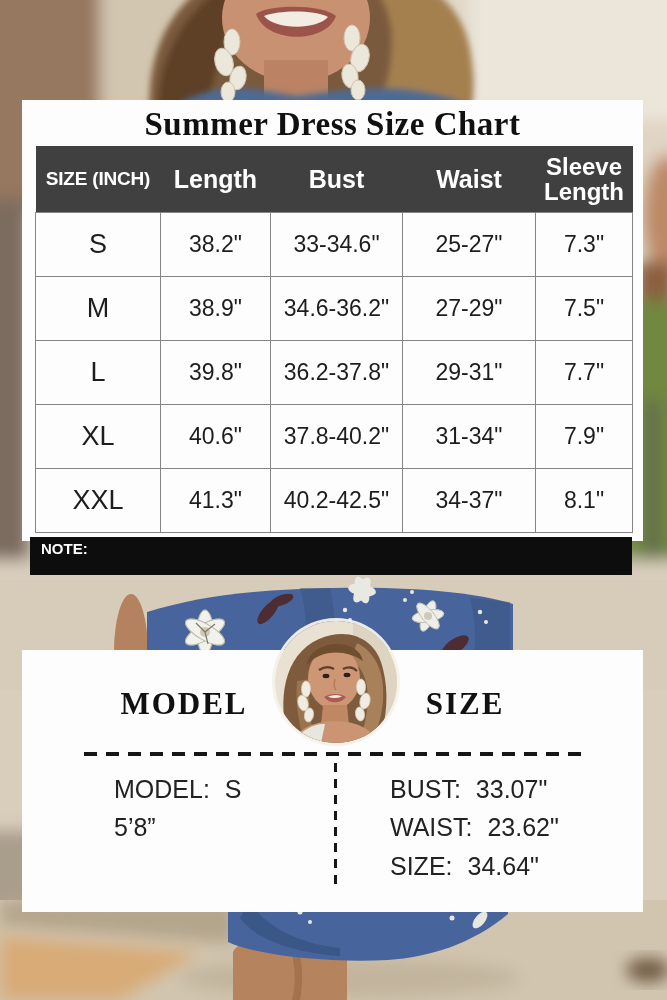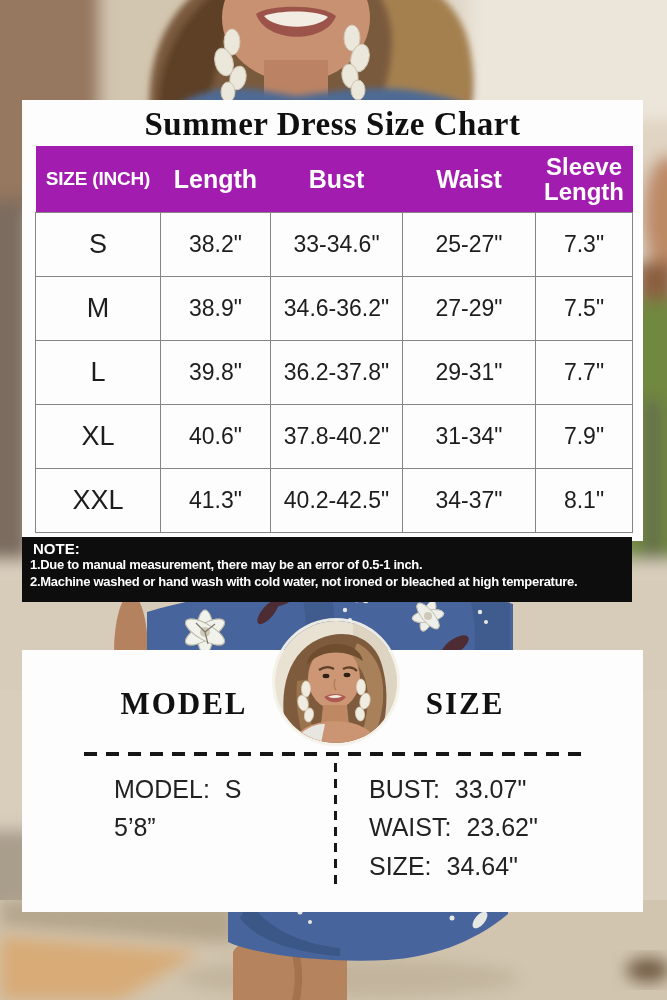--- a/index.html
+++ b/index.html
@@ -21,37 +21,37 @@
     font-family:"Liberation Serif", serif; font-weight:700;
     font-size:33px; line-height:1.05; color:#101010; letter-spacing:.5px;
     white-space:nowrap;
   }
 
   table.size-chart {
     border-collapse:collapse; table-layout:fixed;
     width:597px; margin:4px 11px 0 13px;
   }
   table.size-chart thead th {
-    background:#a21caf; color:#ffffff; font-weight:700;
+    background:#404040; color:#ffffff; font-weight:700;
     height:67px; vertical-align:middle; text-align:center;
     border:none; line-height:1.05;
   }
   table.size-chart thead th:first-child { font-size:19px; letter-spacing:-.2px; }
   table.size-chart thead th { font-size:25px; }
   table.size-chart thead th:last-child { font-size:24px; padding:0 5px; }
   table.size-chart tbody td {
     border:1.5px solid #858585; background:#fdfdfd;
     height:64px; text-align:center; vertical-align:middle;
     font-size:23px; color:#1d1d1d;
   }
   table.size-chart tbody td:first-child { font-size:27px; }
 
   .note-box {
-    margin:4px 11px 0 0; background:#0d0d0d; color:#ffffff;
-    padding:3px 6px 12px 8px; font-weight:700;
+    margin:4px 11px 0 8px; background:#0d0d0d; color:#ffffff;
+    padding:3px 6px 18px 8px; font-weight:700;
   }
   .note-label { font-size:15px; line-height:17px; padding-left:3px; }
   .note-line  { font-size:13px; line-height:16.5px; letter-spacing:-.3px; white-space:nowrap; }
 
   .model-title, .size-title {
     position:absolute; top:36px; text-align:center;
     font-family:"Liberation Serif", serif; font-weight:700;
     font-size:31px; letter-spacing:2px; color:#111;
   }
   .model-title { left:37px;  width:250px; }
@@ -69,21 +69,21 @@
     position:absolute; left:62px; top:102px; width:504px; height:3.5px;
     background:repeating-linear-gradient(90deg,#161616 0 13px,transparent 13px 22px);
   }
   .dash-v {
     position:absolute; left:312px; top:113px; width:3px; height:126px;
     background:repeating-linear-gradient(180deg,#161616 0 9px,transparent 9px 16px);
   }
 
   .specs { position:absolute; top:120px; font-size:25px; color:#222; }
   .specs-left  { left:92px; }
-  .specs-right { left:347px; }
+  .specs-right { left:368px; }
   .spec-row { height:38.5px; display:flex; align-items:center; white-space:nowrap; }
   .spec-label { margin-right:15px; }
 </style>
 </head>
 <body>
 
 <div class="bg">
 <svg width="667" height="1000" viewBox="0 0 667 1000" xmlns="http://www.w3.org/2000/svg">
   <defs>
     <filter id="b8" x="-30%" y="-30%" width="160%" height="160%">
@@ -276,24 +276,20 @@
           <td>41.3"</td>
           <td>40.2-42.5"</td>
           <td>34-37"</td>
           <td>8.1"</td>
         </tr>
       </tbody>
   </table>
 
   <div class="note-box">
     <div class="note-label">NOTE:</div>
-    <div>
-        <div class="note-line">1.Due to manual measurement, there may be an error of 0.5-1 inch.</div>
-        <div class="note-line">2.Machine washed or hand wash with cold water, not ironed or bleached at high temperature.</div>
-      </div>
   </div>
 </div>
 
 <div class="card card-bottom">
   <div class="model-title">MODEL</div>
   <div class="size-title">SIZE</div>
 
   <div class="avatar">
     <svg width="122" height="122" viewBox="0 0 122 122" xmlns="http://www.w3.org/2000/svg">
       <rect width="122" height="122" fill="#e9e1d2"></rect>

